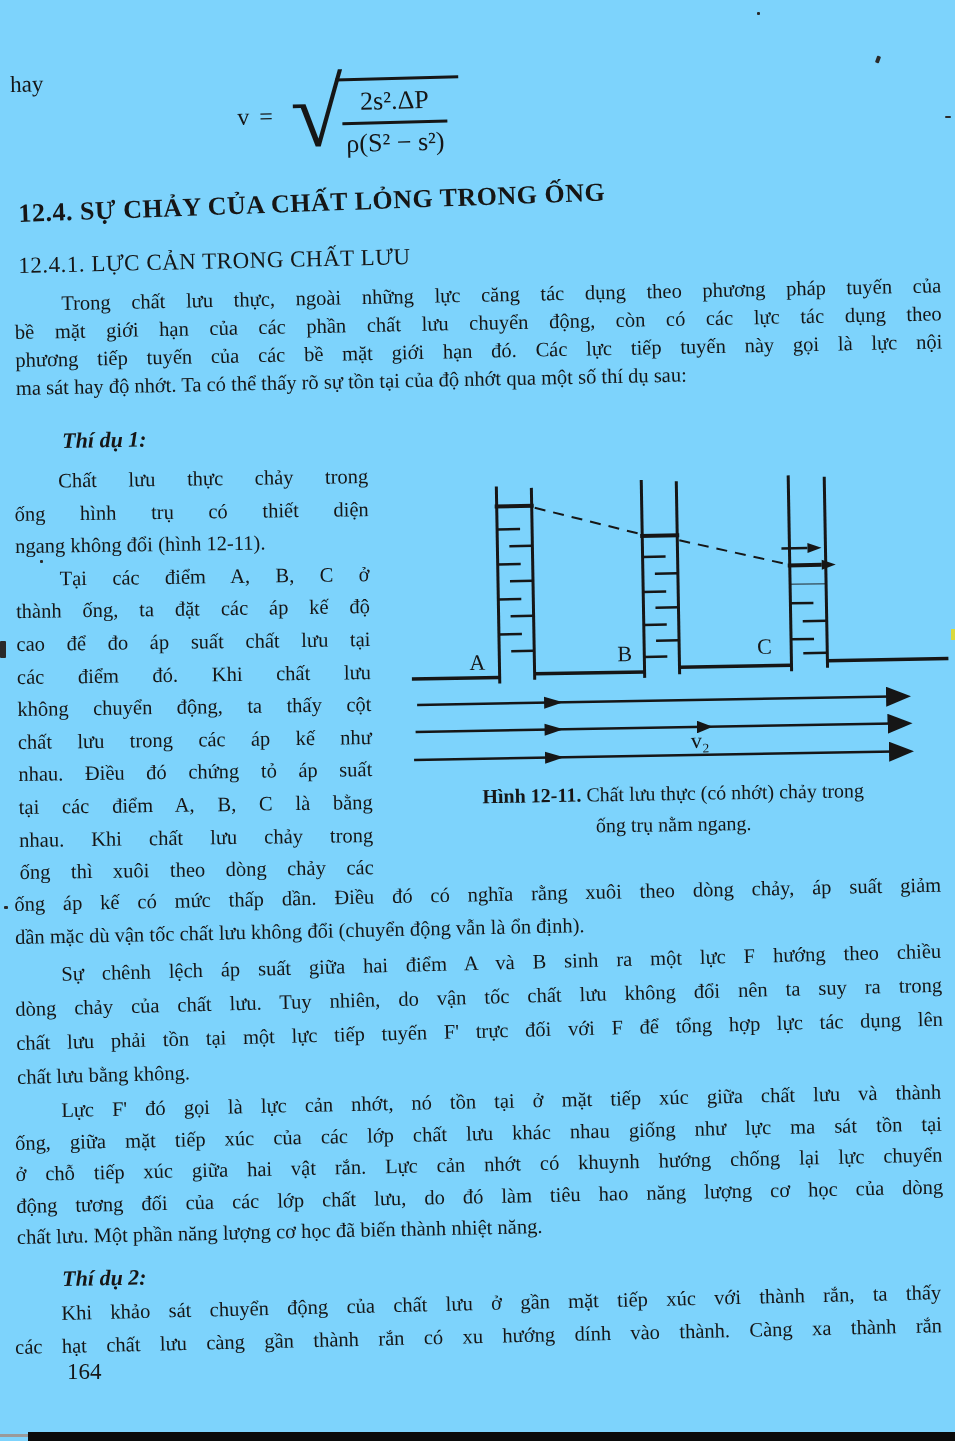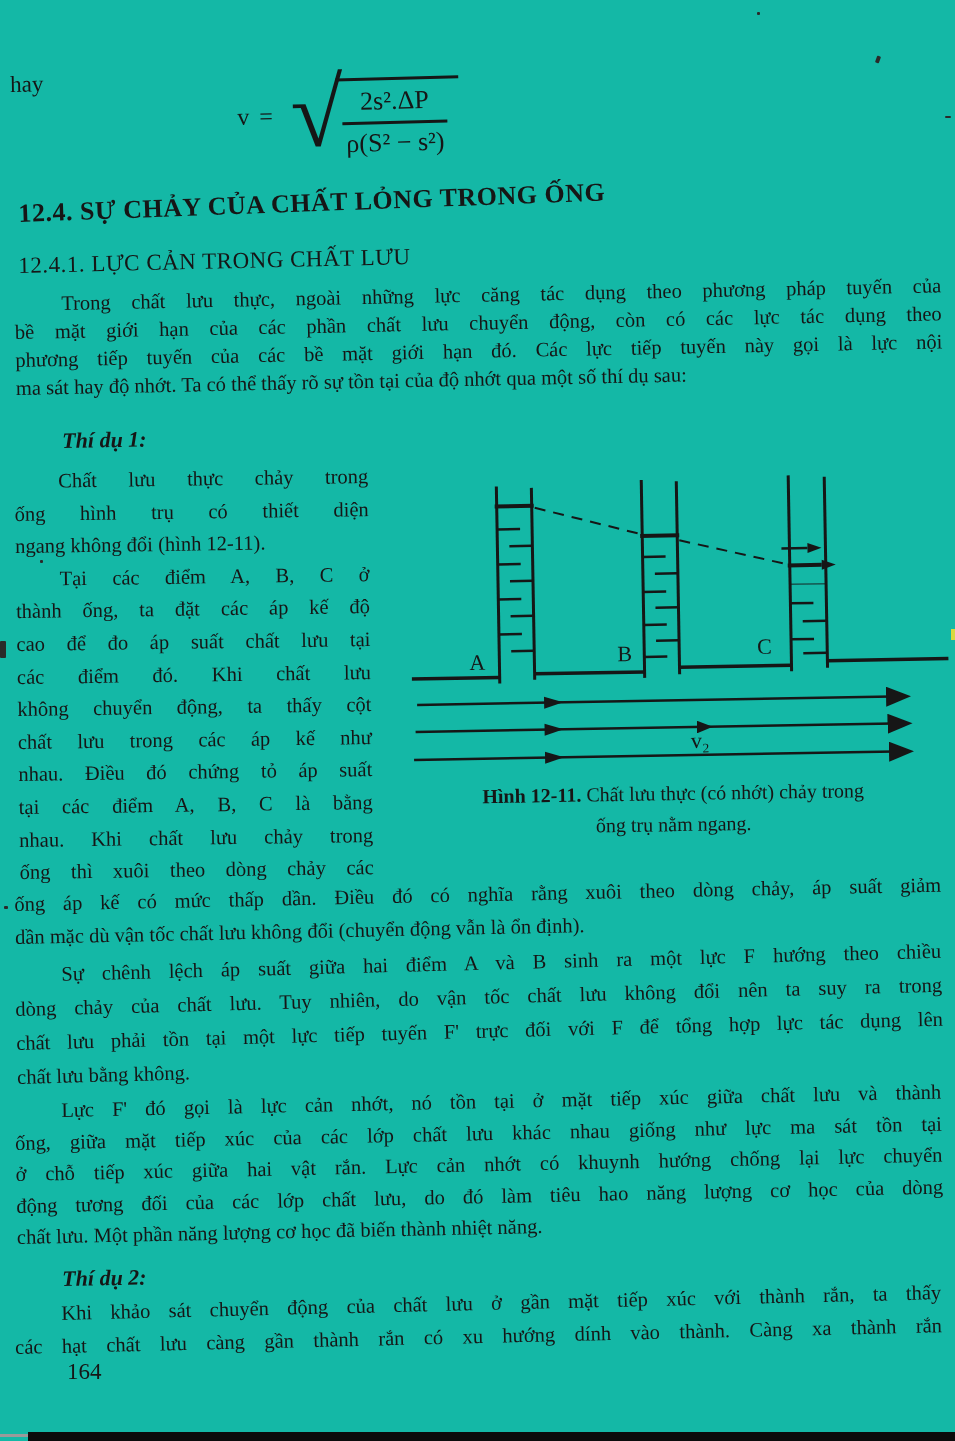--- a/index.html
+++ b/index.html
@@ -1,16 +1,16 @@
 <!DOCTYPE html>
 <html><head>
 <meta charset="utf-8">
 <style>
   html,body{margin:0;padding:0;background:#e8e8e8;}
-  .page{position:relative;width:955px;height:1441px;background:#14b8a6;overflow:hidden;
+  .page{position:relative;width:955px;height:1441px;background:#7dd3fc;overflow:hidden;
         font-family:"Liberation Serif","DejaVu Serif",serif;color:#161616;}
   .abs{position:absolute;}
   .tilt{transform-origin:0 0;}
 
   
   .lead{left:10px;top:72px;font-size:23px;transform:rotate(-1deg);}
   .formula{left:236px;top:72px;display:flex;align-items:center;transform:rotate(-1.5deg);}
   .f-lhs{font-size:24px;margin-right:16px;letter-spacing:2px;}
   .sqrt{display:flex;align-items:flex-start;}
   .sqrt-glyph{font-size:96px;line-height:0.92;font-weight:400;margin-right:-7px;}

